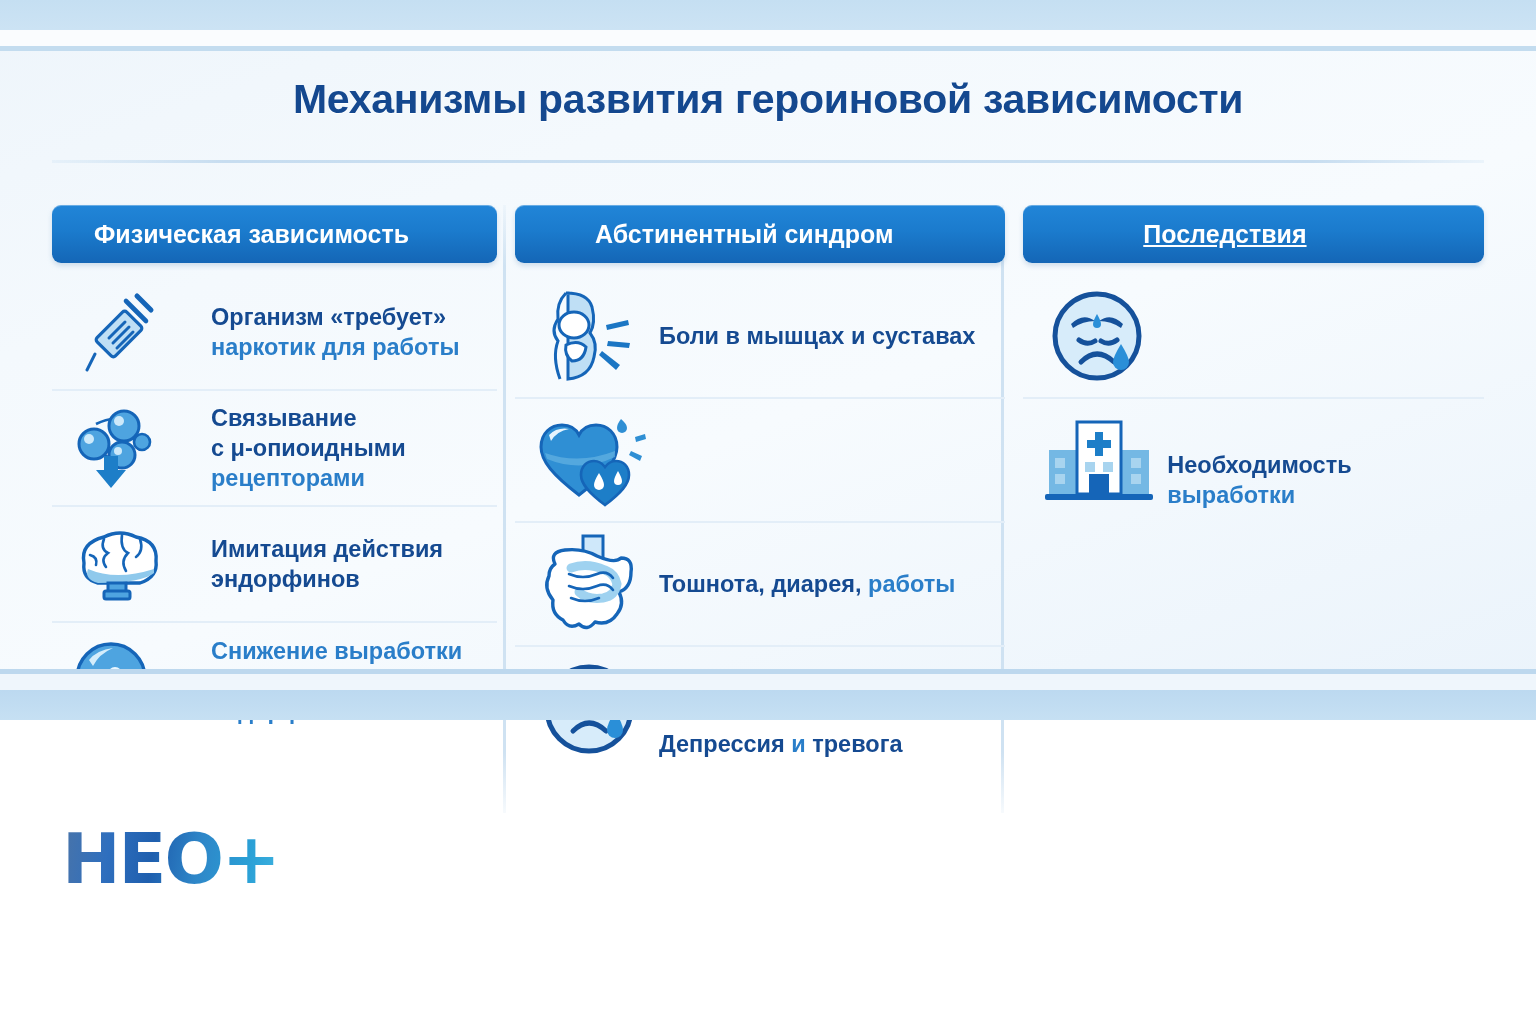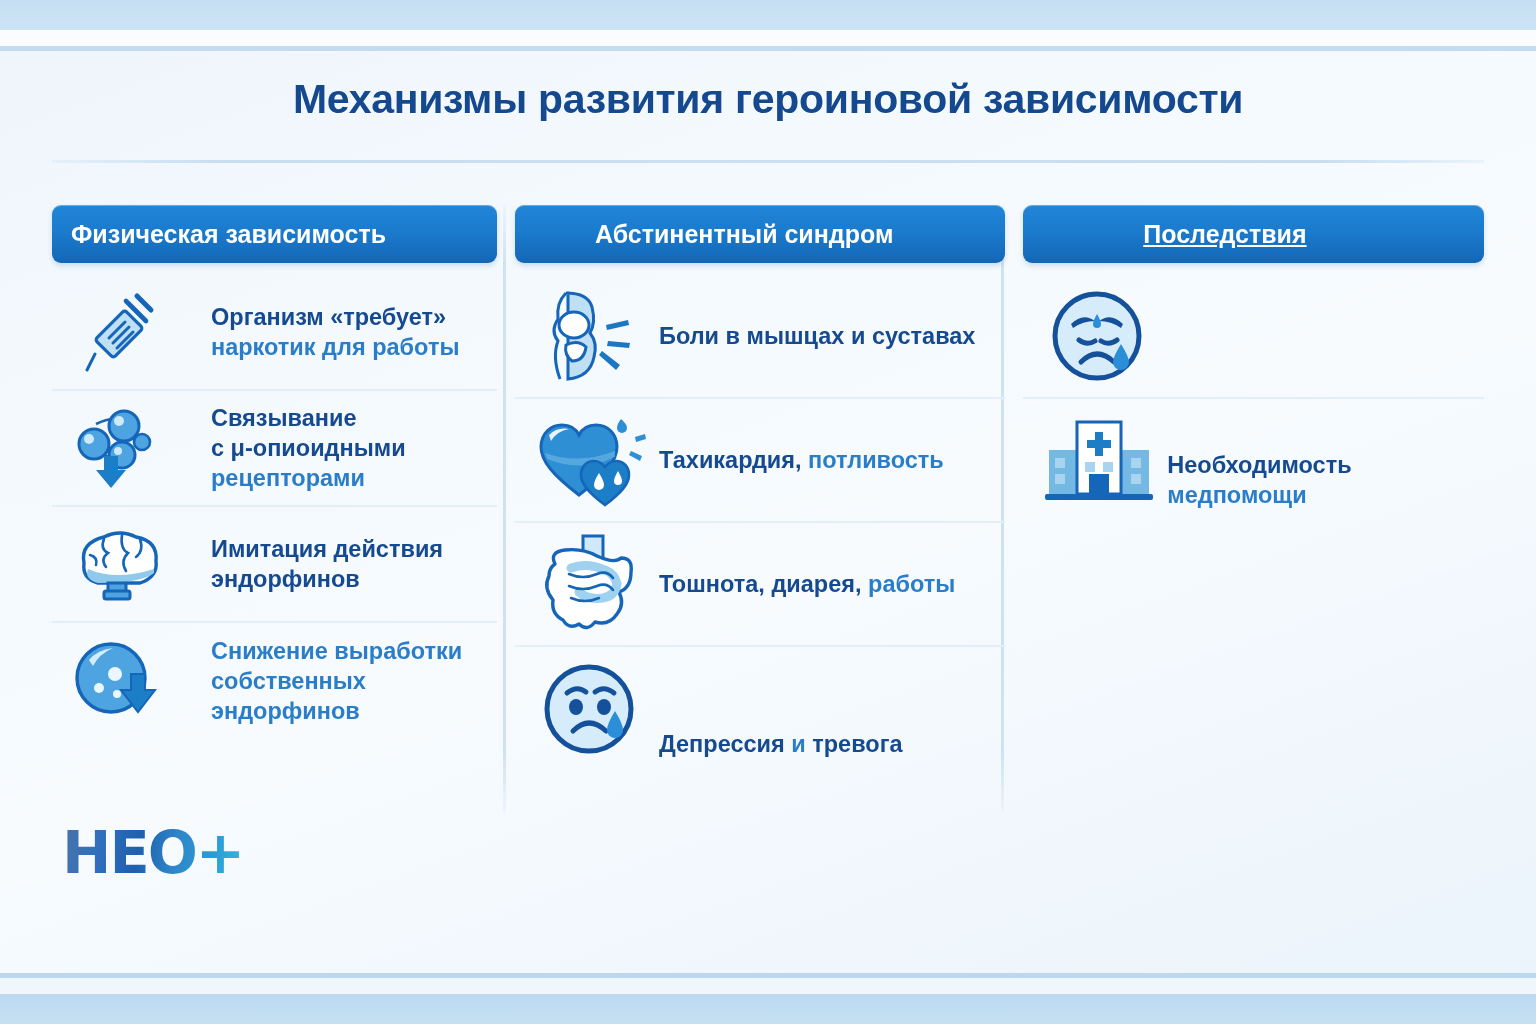--- a/index.html
+++ b/index.html
@@ -5,21 +5,21 @@
   * { margin:0; padding:0; box-sizing:border-box; }
 
   html, body {
     width:1536px; height:1024px;
     font-family:"Liberation Sans", sans-serif;
     overflow:hidden;
   }
 
   #poster {
     position:relative;
-    width:1536px; height:1024px;
+    width:1536px; height:720px;
     background:linear-gradient(160deg,#eef5fb 0%,#f4f9fd 28%,#f7fbfe 55%,#eaf3fb 100%);
   }
 
   
   .band-top-fill   { position:absolute; left:0; right:0; top:0;    height:30px; background:linear-gradient(180deg,#c5dff2 0%,#cce3f4 100%); }
   .band-top-gap    { position:absolute; left:0; right:0; top:30px; height:16px; background:#fafcfe; }
   .band-top-line   { position:absolute; left:0; right:0; top:46px; height:5px;  background:#c3dcef; }
 
   .band-bot-line   { position:absolute; left:0; right:0; bottom:46px; height:5px;  background:#bdd8ee; }
   .band-bot-gap    { position:absolute; left:0; right:0; bottom:30px; height:16px; background:#eff6fc; }
@@ -59,21 +59,21 @@
 
   .hdr {
     height:58px;
     border-radius:9px;
     background:linear-gradient(180deg,#2185d8 0%,#1b7bcd 45%,#1466b6 100%);
     box-shadow:0 3px 5px rgba(120,160,195,.30), inset 0 1px 0 rgba(255,255,255,.32);
     display:flex; align-items:center;
     color:#ffffff;
     font-size:25px; font-weight:bold;
   }
-  .hdr-1 { padding-left:19px; }
+  .hdr-1 { padding-left:42px; }
   .hdr-2 { padding-left:80px; }
   .hdr-3 { padding-left:120px;text-decoration:underline; }
 
   
   .rows { margin-top:12px; }
   .row {
     display:flex; align-items:center;
     padding:11px 0 11px 14px;
     border-bottom:2px solid #e3eef8;
   }
@@ -92,21 +92,21 @@
     font-size:23.5px;
     line-height:1.28;
     color:#1d6fc0;
   }
   .txt b { font-weight:bold; color:#154a91; }
   .txt .lt { font-weight:bold; color:#2a7ec9; }
 
   
   .logo {
     position:absolute; left:62px; top:818px;
-    font-size:59px; font-weight:bold; letter-spacing:-2px;
+    font-size:70px; font-weight:bold; letter-spacing:-2px;
     background:linear-gradient(100deg,#4a74a8 0%,#2f6fbe 22%,#1f5fae 42%,#2e86c8 62%,#2aa0d6 84%,#3fb3e0 100%);
     -webkit-background-clip:text; background-clip:text;
     color:transparent;
     font-family:"DejaVu Sans", sans-serif;
     text-align:right;
   }
 </style>
 </head>
 <body>
 
@@ -244,23 +244,20 @@
               <path d="M14 22 Q22 14 34 16 Q22 18 16 28 Z" fill="#e6f4fd"></path>
               <path d="M70 92 C54 80 46 71 46 62 C46 53 52 48 59 48 C64 48 67 50 70 54 C73 50 76 48 81 48 C88 48 94 53 94 62 C94 71 86 80 70 92 Z" fill="#1d7ec8" stroke="#1565b8" stroke-width="2.6"></path>
               <path d="M64 60 q5 8 5 12 a5 5 0 0 1 -10 0 q0 -4 5 -12 z" fill="#ffffff"></path>
               <path d="M83 58 q4 7 4 10 a4 4 0 0 1 -8 0 q0 -3 4 -10 z" fill="#ffffff"></path>
               <g fill="#2f8fd4">
                 <path d="M86 6 q6 5 6 9 a5 5 0 0 1 -10 0 q0 -4 4 -9 z"></path>
                 <path d="M100 24 l10 -3 l1 5 l-10 3 z"></path>
                 <path d="M96 38 l11 5 l-2 5 l-11 -6 z"></path>
               </g>
             </svg>
-          </span>
-          <span class="txt">
-            <b>Тахикардия,</b><span class="lt"> потливость</span>
           </span>
         </div>
 
         <div class="row">
           <span class="ico">
             <svg width="112" height="100" viewBox="0 0 112 100">
               <rect x="48" y="2" width="20" height="26" fill="#cfe8fa" stroke="#1565b8" stroke-width="3"></rect>
               <path d="M20 30 Q14 18 30 16 Q48 14 62 22 Q80 30 86 24 Q98 24 96 38 Q96 54 84 58 Q90 70 82 80 Q74 92 60 88 Q52 98 44 90 Q34 96 28 86 Q16 80 18 66 Q8 54 14 42 Q14 34 20 30 Z" fill="#ffffff" stroke="#1565b8" stroke-width="3.4" stroke-linejoin="round"></path>
               <path d="M36 34 Q52 28 70 36 Q80 40 82 50 Q80 62 68 64 Q52 66 44 58" fill="none" stroke="#9fd2f0" stroke-width="9" stroke-linecap="round"></path>
               <g fill="none" stroke="#1565b8" stroke-width="2.6" stroke-linecap="round">
@@ -334,21 +331,21 @@
                   <rect x="88" y="62" width="10" height="10"></rect>
                 <rect x="42" y="50" width="10" height="10"></rect>
                   <rect x="60" y="50" width="10" height="10"></rect>
               </g>
               <rect x="46" y="62" width="20" height="20" fill="#1565b8"></rect>
               <rect x="2" y="82" width="108" height="6" rx="2" fill="#1565b8"></rect>
             </svg>
           </span>
           <span class="txt">
             <b>Необходимость</b><br>
-            <span class="lt">медпомощи</span>
+            <span class="lt">выработки</span>
           </span>
         </div>
 
       </div>
     </div>
 
   </div>
 
   <div class="logo">НЕО+</div>
 

